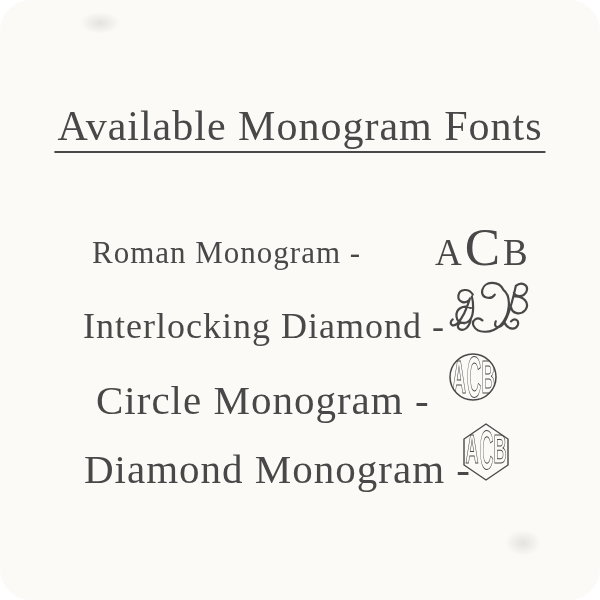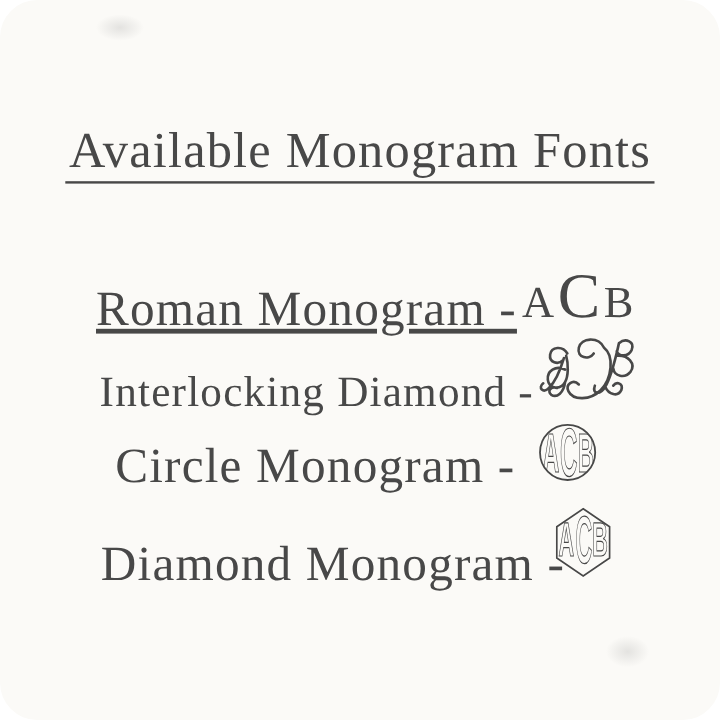--- a/index.html
+++ b/index.html
@@ -21,23 +21,23 @@
   .title{
     position:absolute;top:105px;left:50%;transform:translateX(-50%);
     font-size:42px;line-height:1;letter-spacing:1px;white-space:nowrap;
     padding:0 3px 4px 3px;border-bottom:2px solid var(--ink);
   }
   .subtitle{
     position:absolute;top:167px;left:50%;transform:translateX(-50%);
     font-size:33px;line-height:1;letter-spacing:3px;white-space:nowrap;
   }
   .row-label{position:absolute;line-height:1;white-space:nowrap;letter-spacing:1px;}
-  .lbl-roman{top:237px;left:80px;font-size:41px;text-decoration:underline;}
+  .lbl-roman{top:237px;left:92px;font-size:31px;}
   .lbl-interlocking{top:308px;left:83px;font-size:36px;}
-  .lbl-circle{top:368px;left:96px;font-size:41px;}
+  .lbl-circle{top:380px;left:96px;font-size:41px;}
   .lbl-diamond{top:449px;left:84px;font-size:41px;}
 
   .roman-sample{
     position:absolute;top:221px;left:435px;
     display:inline-flex;align-items:baseline;line-height:1;
     letter-spacing:3px;white-space:nowrap;
   }
   .roman-sample .side{font-size:37px;}
   .roman-sample .mid{font-size:53px;}
 

